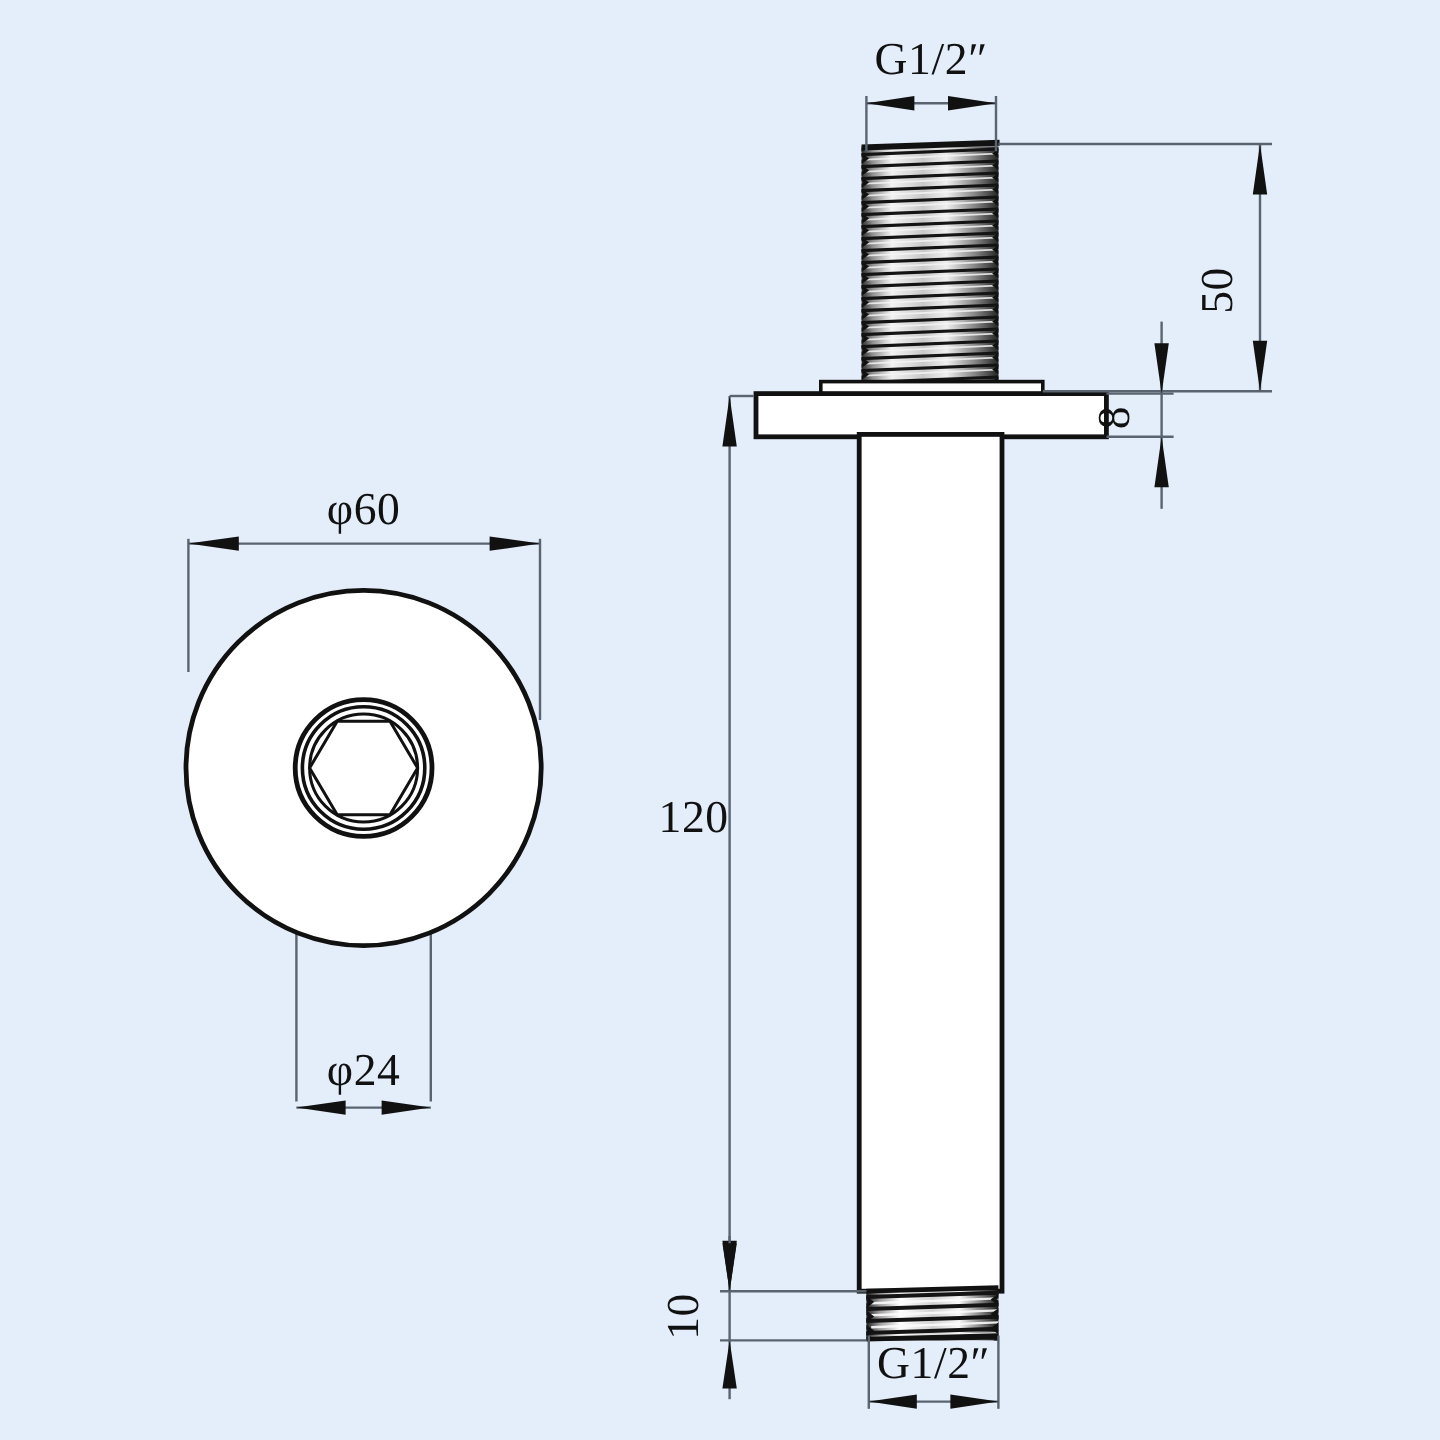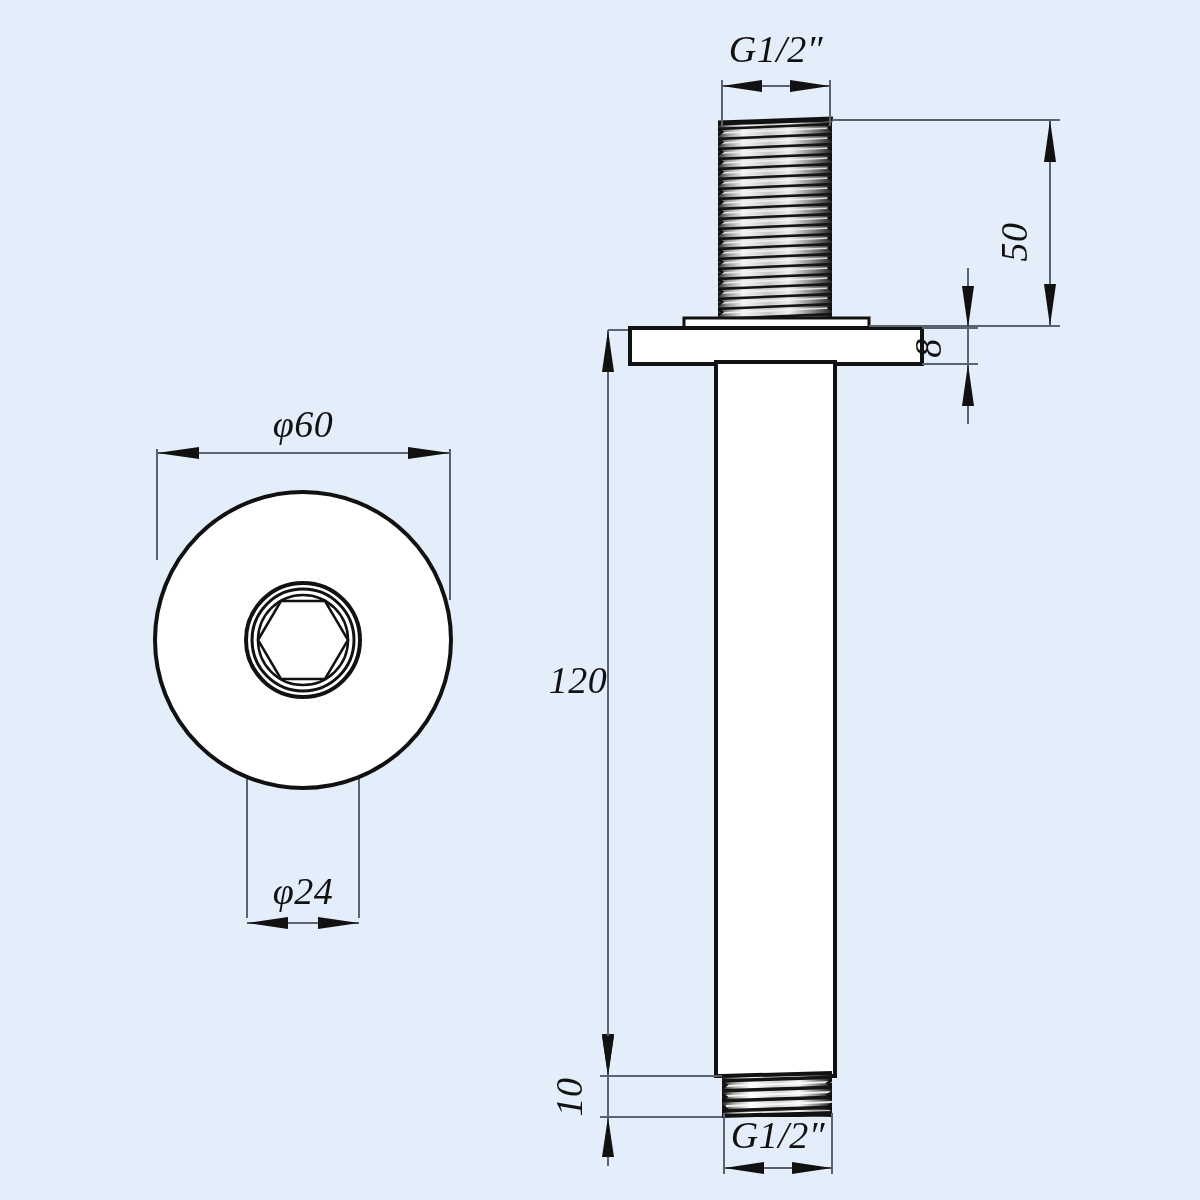--- a/index.html
+++ b/index.html
@@ -11,21 +11,20 @@
   body {
     width: 1200px;
     height: 1200px;
     overflow: hidden;
     font-family: "Liberation Serif", "DejaVu Serif", serif;
   }
   #drawing-root {
     position: relative;
     width: 1168px;
     height: 1200px;
-    font-style: italic;
   }
   svg#technical-drawing {
     display: block;
     width: 1200px;
     height: 1200px;
   }
   .dim-text {
     font-family: "Liberation Serif", "DejaVu Serif", serif;
     font-size: 38px;
     fill: #111111;

